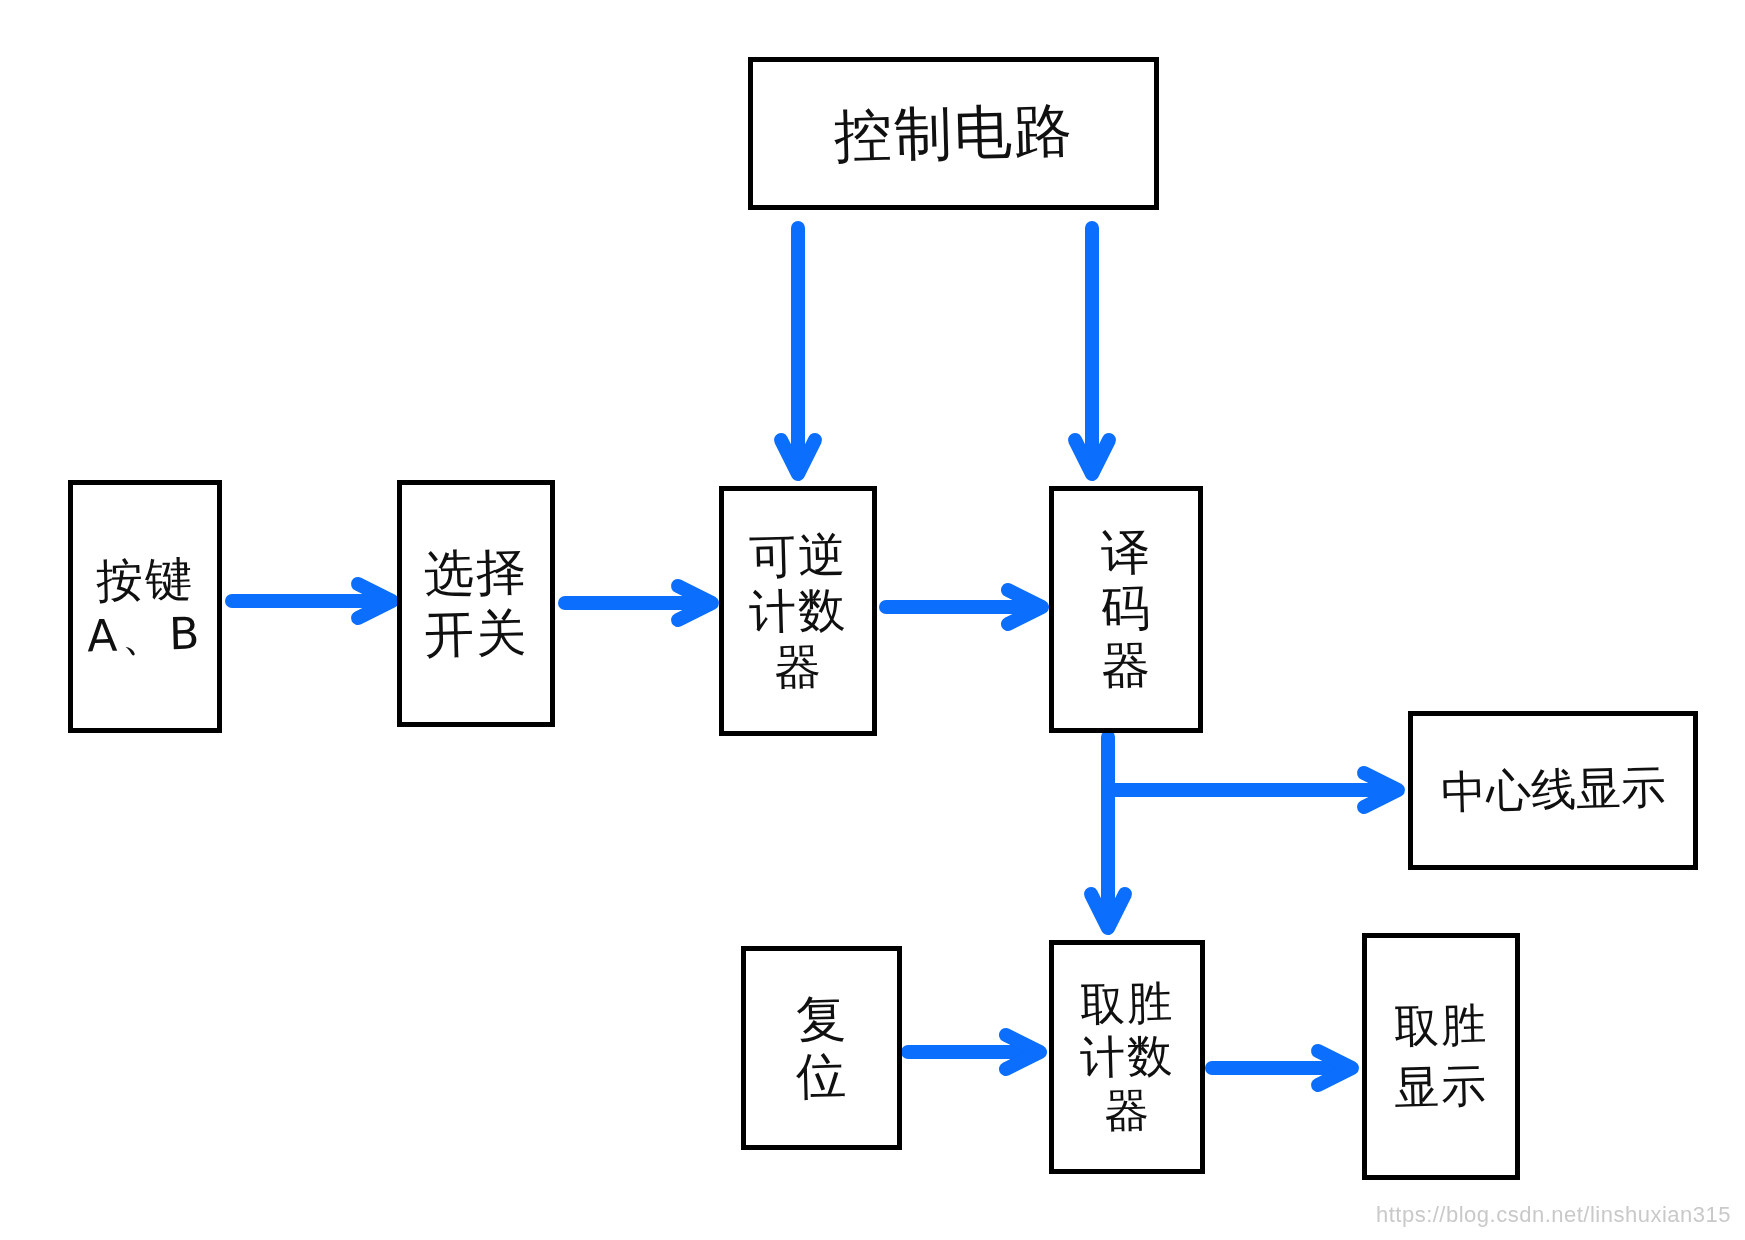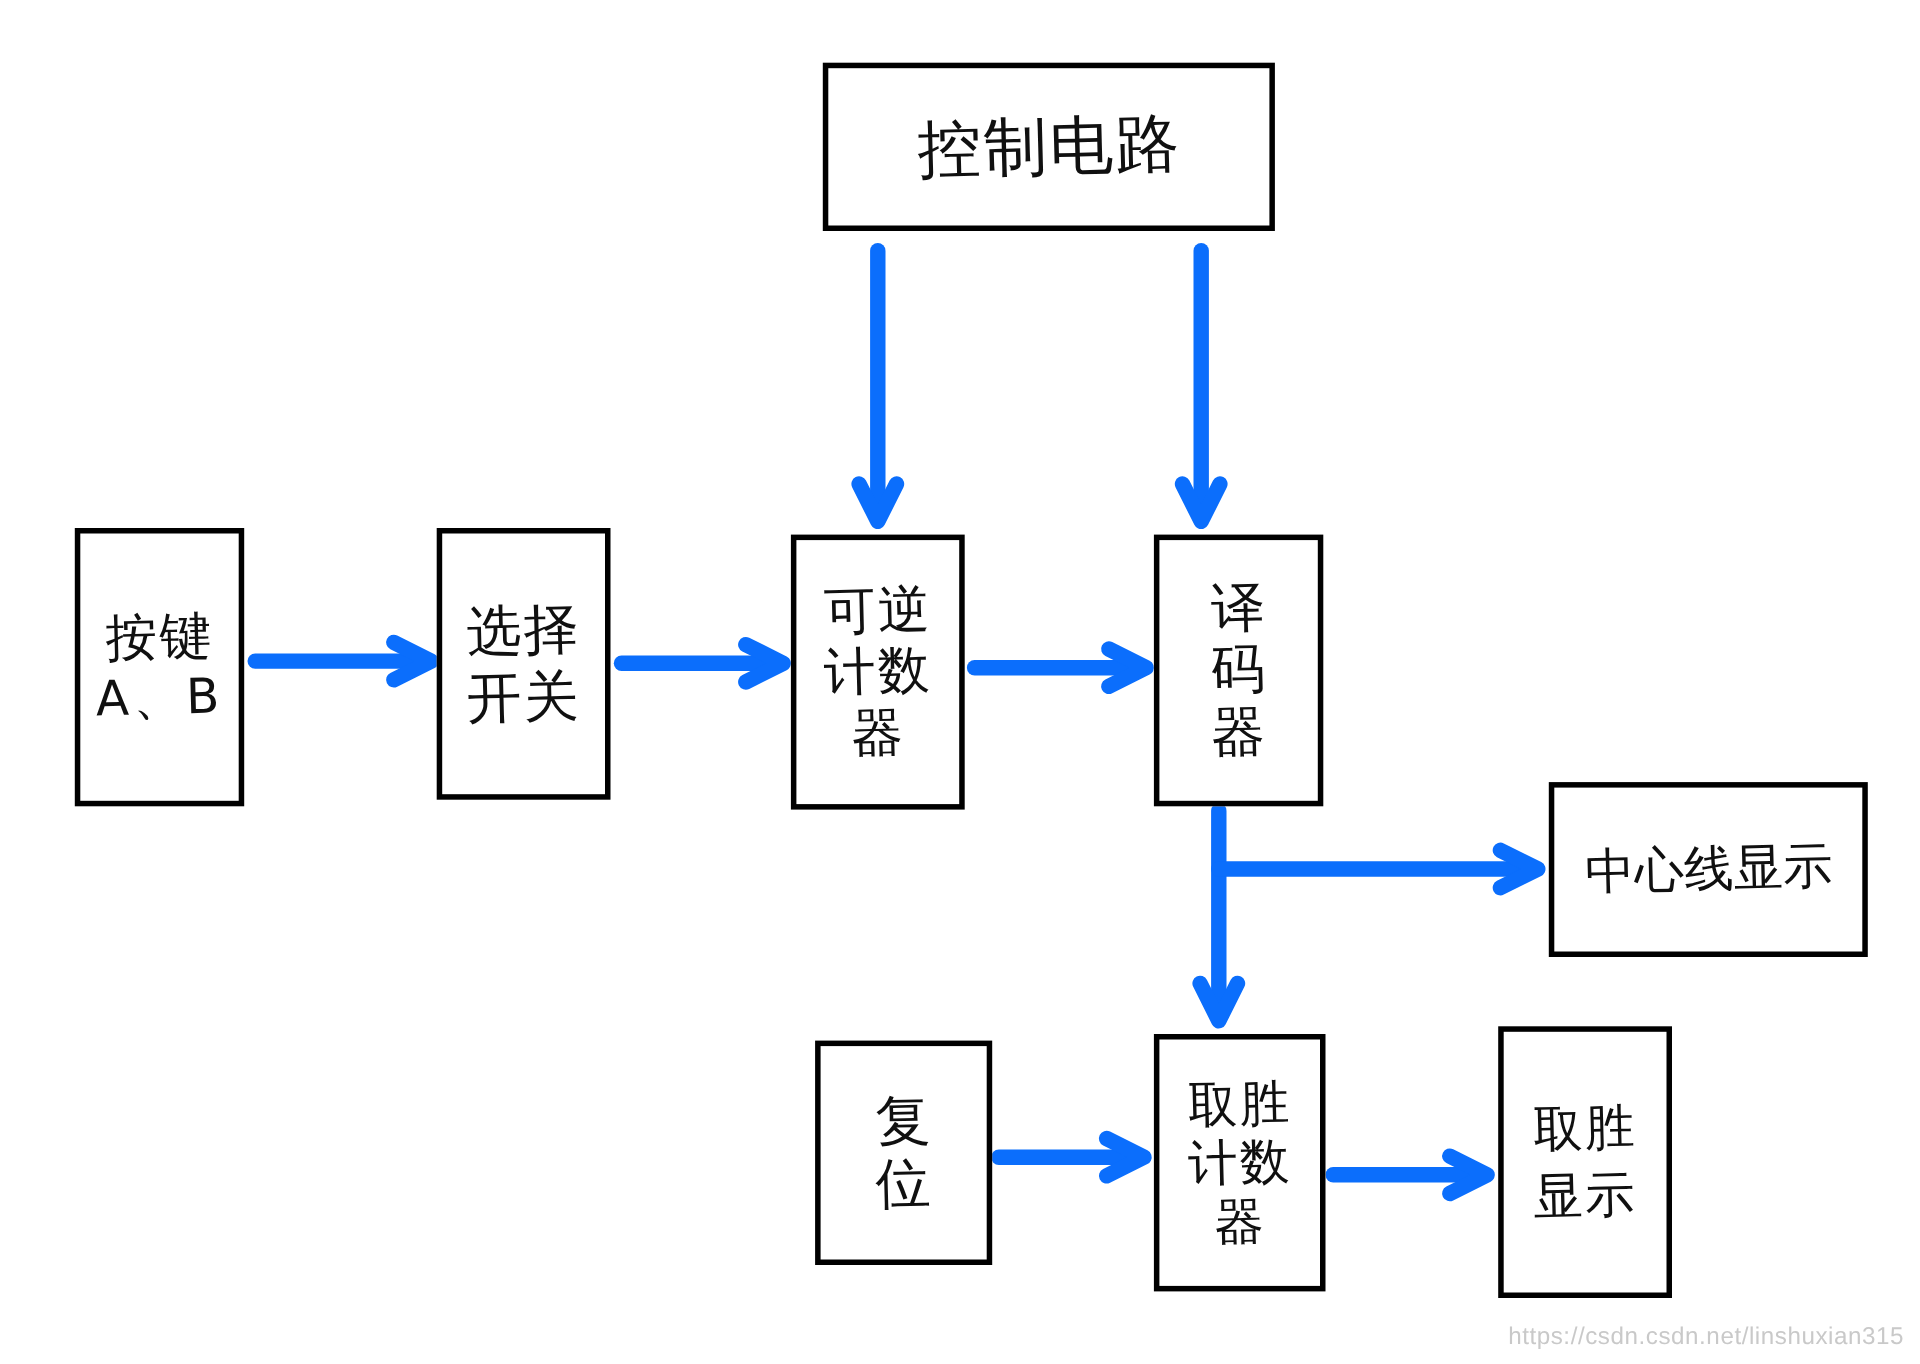--- a/index.html
+++ b/index.html
@@ -117,14 +117,14 @@
     <div class="ln">取胜</div>
     <div class="ln">计数</div>
     <div class="ln">器</div>
   </div>
 
   <div class="node n-windisp">
     <div class="ln">取胜</div>
     <div class="ln">显示</div>
   </div>
 
-  <div id="watermark">https://csdn.csdn.net/linshuxian315</div>
+  <div id="watermark">https://blog.csdn.net/linshuxian315</div>
 </div>
 
 </body></html>

